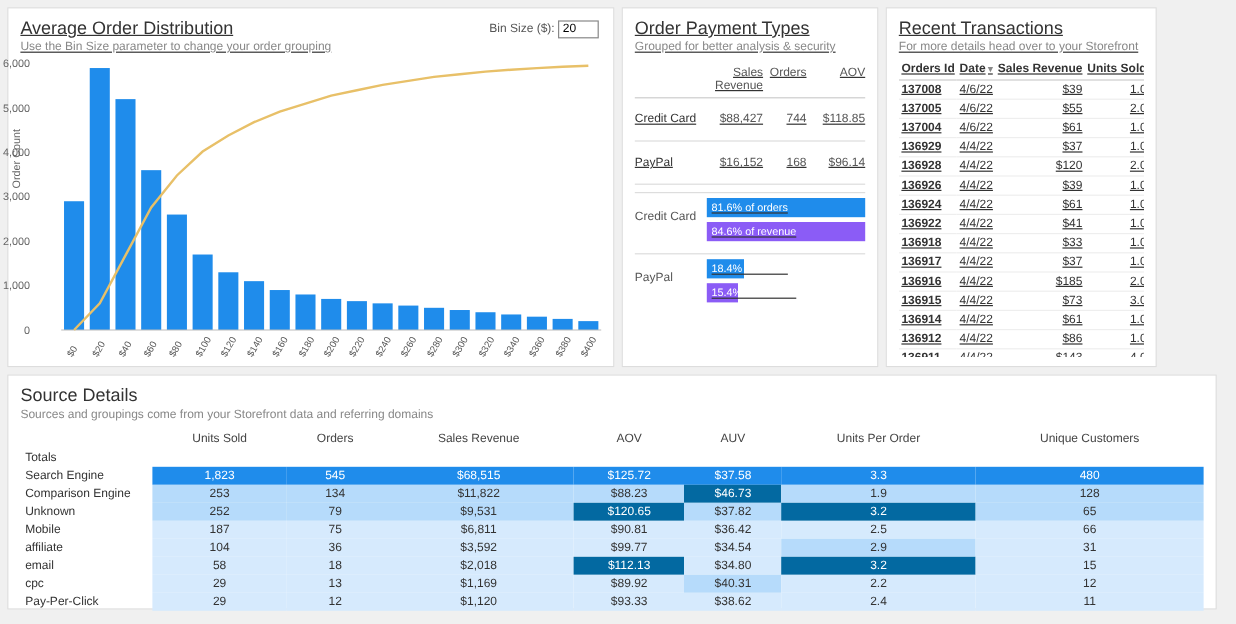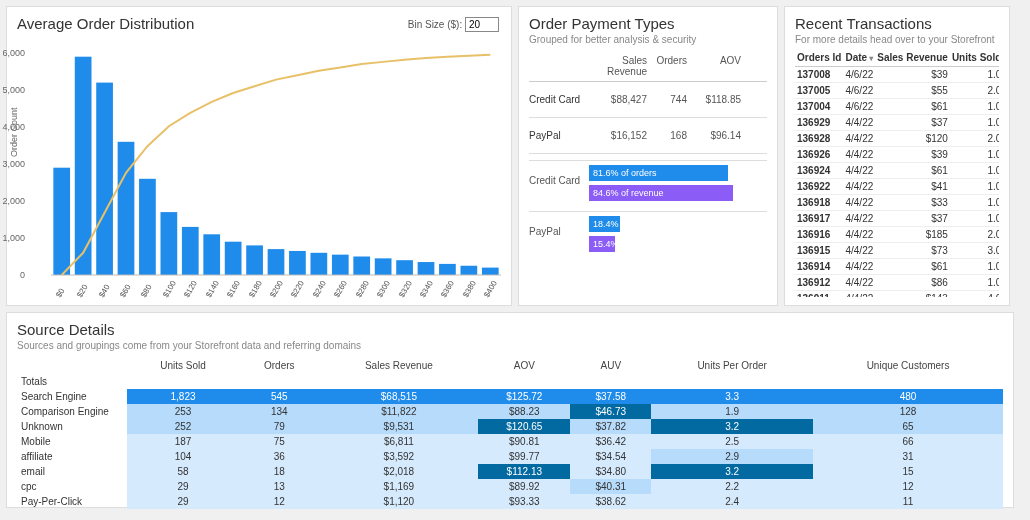--- a/index.html
+++ b/index.html
@@ -6,30 +6,30 @@
   html, body { margin:0; padding:0; }
   body {
     width:1030px; height:520px;
     background:#f0f0f0;
     font-family: -apple-system, "Segoe UI", Arial, sans-serif;
     font-size:11px;
     color:#333;
     overflow:hidden;
   }
   .dashboard { padding:6px; }
-  .row { display:flex; gap:6px; }
+  .row { display:flex; gap:6px;text-decoration:underline; }
   .card {
     background:#fff;
     border:1px solid #ddd;
     padding:8px 10px;
   }
   .card-title { font-size:15px; font-weight:400; color:#333; }
   .card-sub { font-size:10px; color:#888; margin-top:2px; }
   .panel-a { width:506px; height:300px; position:relative; }
-  .panel-b { width:260px; height:300px; }
+  .panel-b { width:214px; height:300px; }
   .panel-c { width:226px; height:300px; }
   .panel-d { width:1008px; height:196px; margin-top:6px; }
 
   
   .binwrap { position:absolute; top:10px; right:12px; font-size:10px; color:#555; }
   .binwrap input { width:34px; font-size:10px; border:1px solid #888; padding:1px 3px; text-align:left; }
 
   
   .histo { position:absolute; left:44px; top:46px; width:450px; height:222px; }
   .histo svg { overflow:visible; }
@@ -78,20 +78,21 @@
   .hl4 { background:#d6eafd; }
 </style>
 </head>
 <body>
 
 <div class="dashboard">
   <div class="row">
 
     <div class="card panel-a">
       <div class="card-title">Average Order Distribution</div>
+      <div class="card-sub">Use the Bin Size parameter to change your order grouping</div>
       <div class="binwrap">
         <span>Bin Size ($):</span>
         <input type="text" value="20" style="">
       </div>
       <div class="ylab">Order Count</div>
       <div class="yticks" id="yticks">
           <div style="top: 222px;">0</div>
           <div style="top: 185px;">1,000</div>
           <div style="top: 148px;">2,000</div>
           <div style="top: 111px;">3,000</div>

